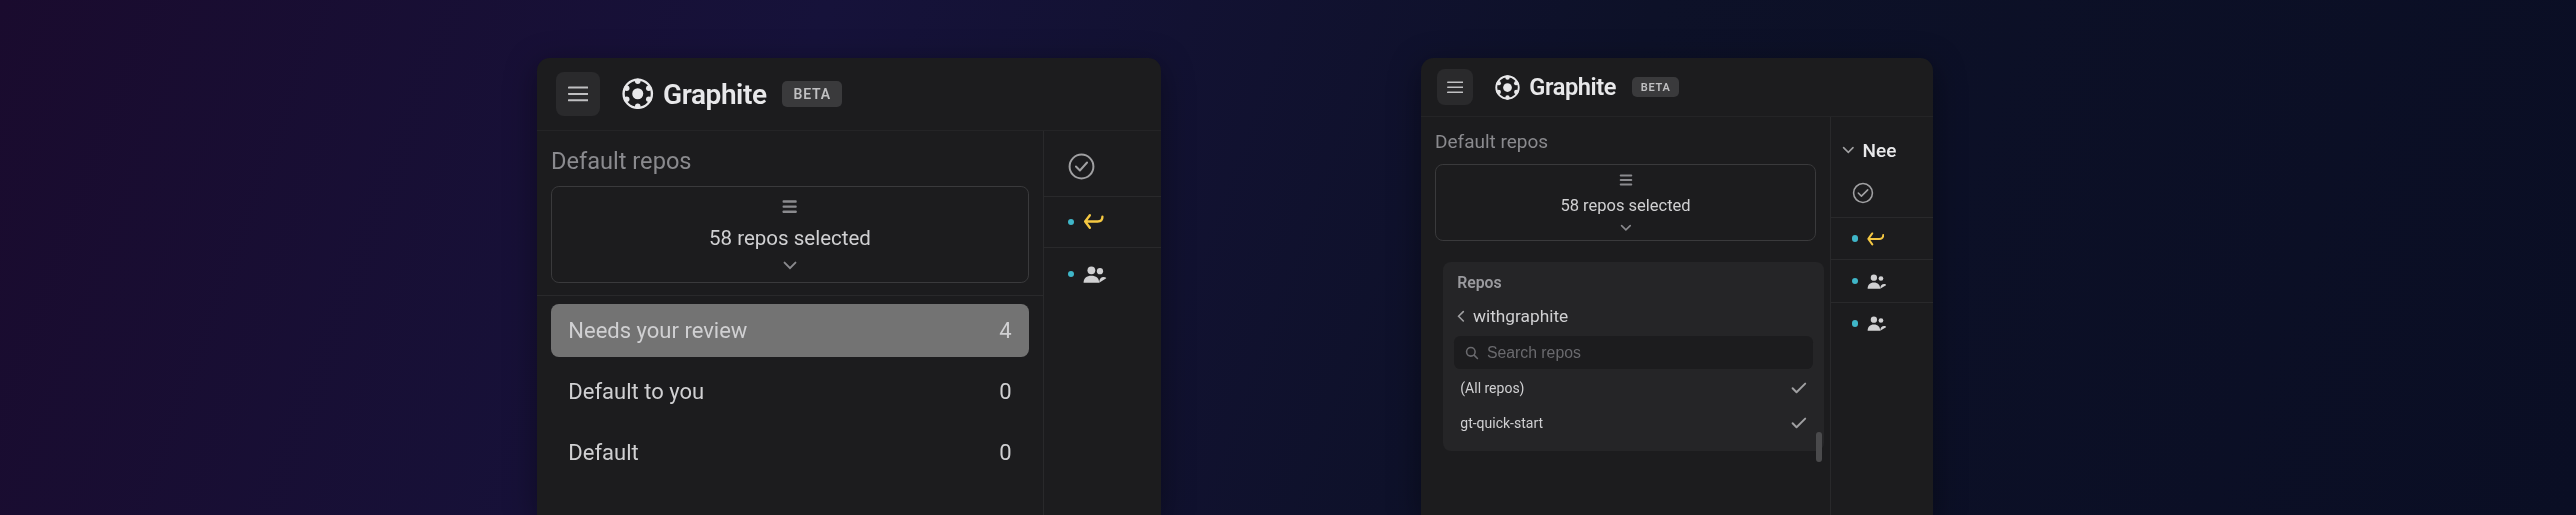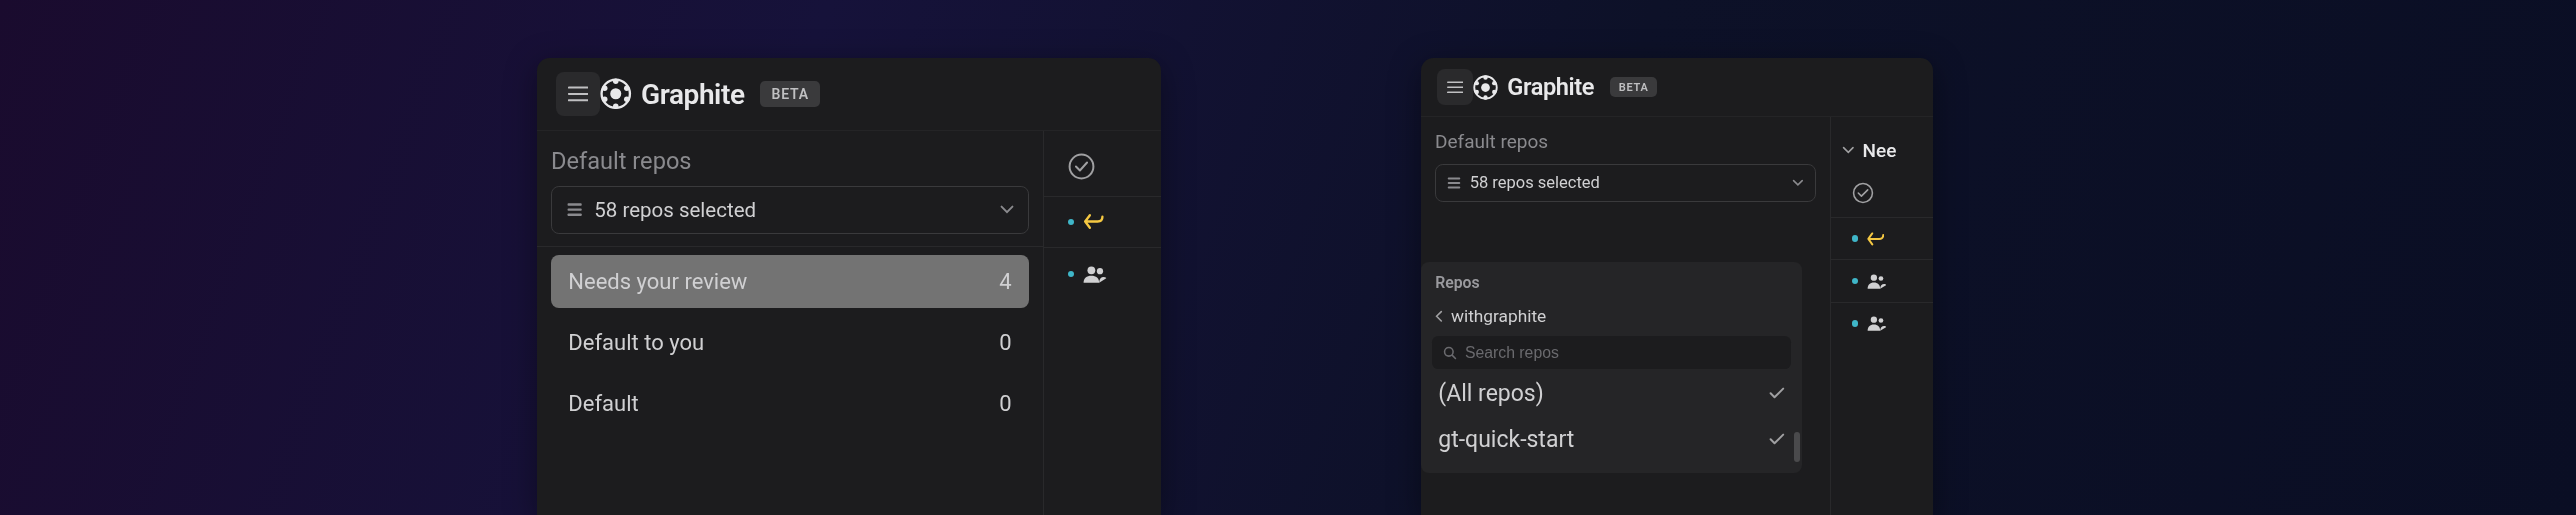--- a/index.html
+++ b/index.html
@@ -31,21 +31,21 @@
     .panel-right {
       left: 1421px;
       top: 58px;
       width: 512px;
       height: 457px;
     }
     .header {
       display: flex;
       align-items: center;
       padding: 14px 19px;
-      gap: 0;
+      gap: 22px;
       border-bottom: 0.8px solid rgba(255,255,255,0.04);
     }
     .menu-btn {
       width: 44px;
       height: 44px;
       background: #2a2a2c;
       border-radius: 7.9px;
       display: flex;
       align-items: center;
       justify-content: center;
@@ -110,20 +110,21 @@
     }
     .dropdown {
       background: #1c1c1e;
       border: 0.8px solid #3a3a3c;
       border-radius: 7.9px;
       display: flex;
       align-items: center;
       padding: 11px 14px;
       gap: 11px;
       cursor: pointer;
+      flex-direction: column;
     }
     .dropdown-sm {
       padding: 8.7px 11px;
       gap: 8.7px;
     }
     .dropdown-text {
       flex: 1;
       color: #d0d0d2;
       font-size: 20.5px;
     }
@@ -187,21 +188,21 @@
       height: 6.3px;
       border-radius: 50%;
       background: #3fb6c8;
     }
     .popover {
       position: absolute;
       background: #252527;
       border-radius: 7.9px;
       padding: 11px;
       width: calc(100% - 28px);
-      left: 0;
+      left: 22px;
       top: 145px;
     }
     .popover-label {
       color: #9a9a9e;
       font-size: 15.8px;
       font-weight: 600;
       margin-bottom: 9.5px;
       padding-left: 3.2px;
     }
     .breadcrumb {
@@ -236,21 +237,21 @@
     }
     .repo-item {
       display: flex;
       align-items: center;
       justify-content: space-between;
       padding: 9.5px 6.3px;
       cursor: pointer;
     }
     .repo-item-label {
       color: #d0d0d2;
-      font-size: 23px;
+      font-size: 14px;
     }
     .scrollbar-thumb {
       position: absolute;
       right: 1.6px;
       top: 170px;
       width: 6.3px;
       height: 30px;
       background: #4a4a4c;
       border-radius: 3.2px;
     }

